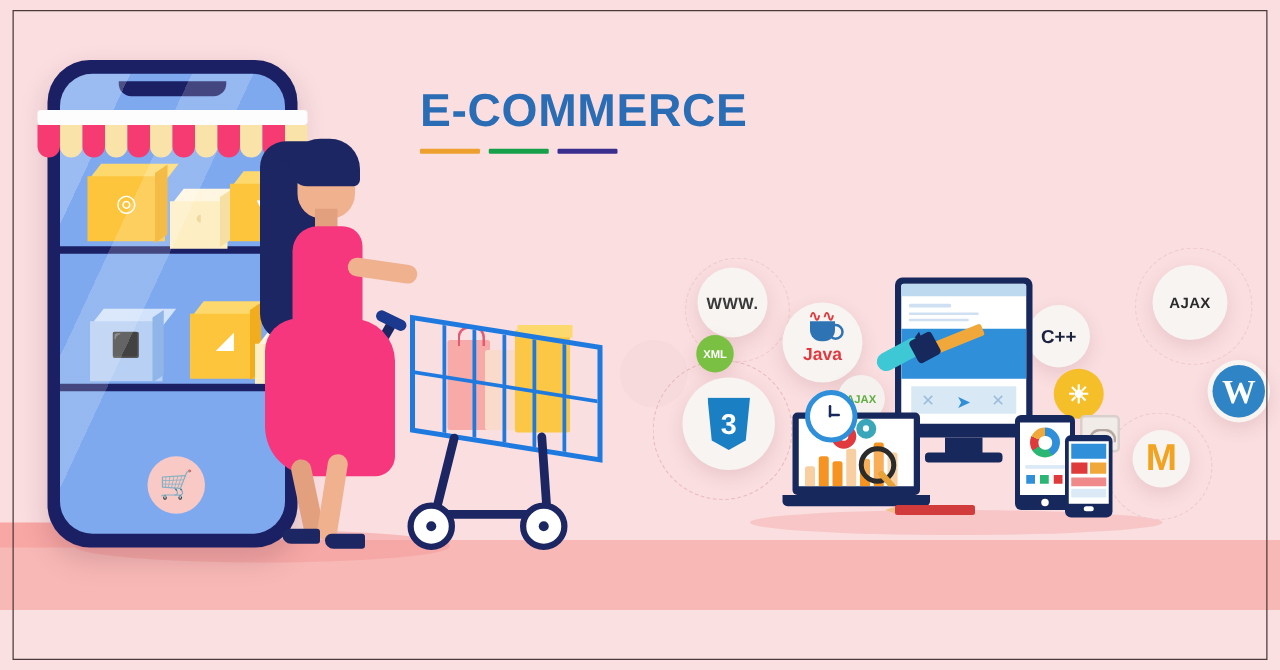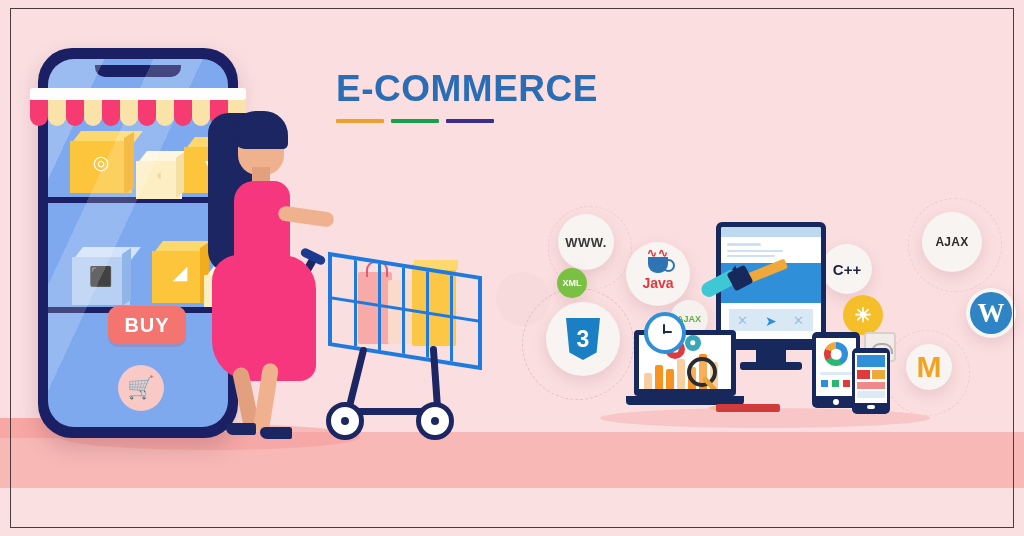--- a/index.html
+++ b/index.html
@@ -311,21 +311,20 @@
         <span class="sc-pink"></span>
           <span class="sc-cream"></span>
         <span class="sc-pink"></span>
           <span class="sc-cream"></span>
         <span class="sc-pink"></span>
           <span class="sc-cream"></span>
       </div>
     </div>
   </div>
 
-  <div class="buy-btn">BUY</div>
   <div class="cart-badge">🛒</div>
 
   <div class="woman">
     <div class="w-hair-back"></div>
     <div class="w-pony"></div>
     <div class="w-head"></div>
     <div class="w-hair-top"></div>
     <div class="w-neck"></div>
     <div class="w-torso"></div>
     <div class="w-skirt"></div>

